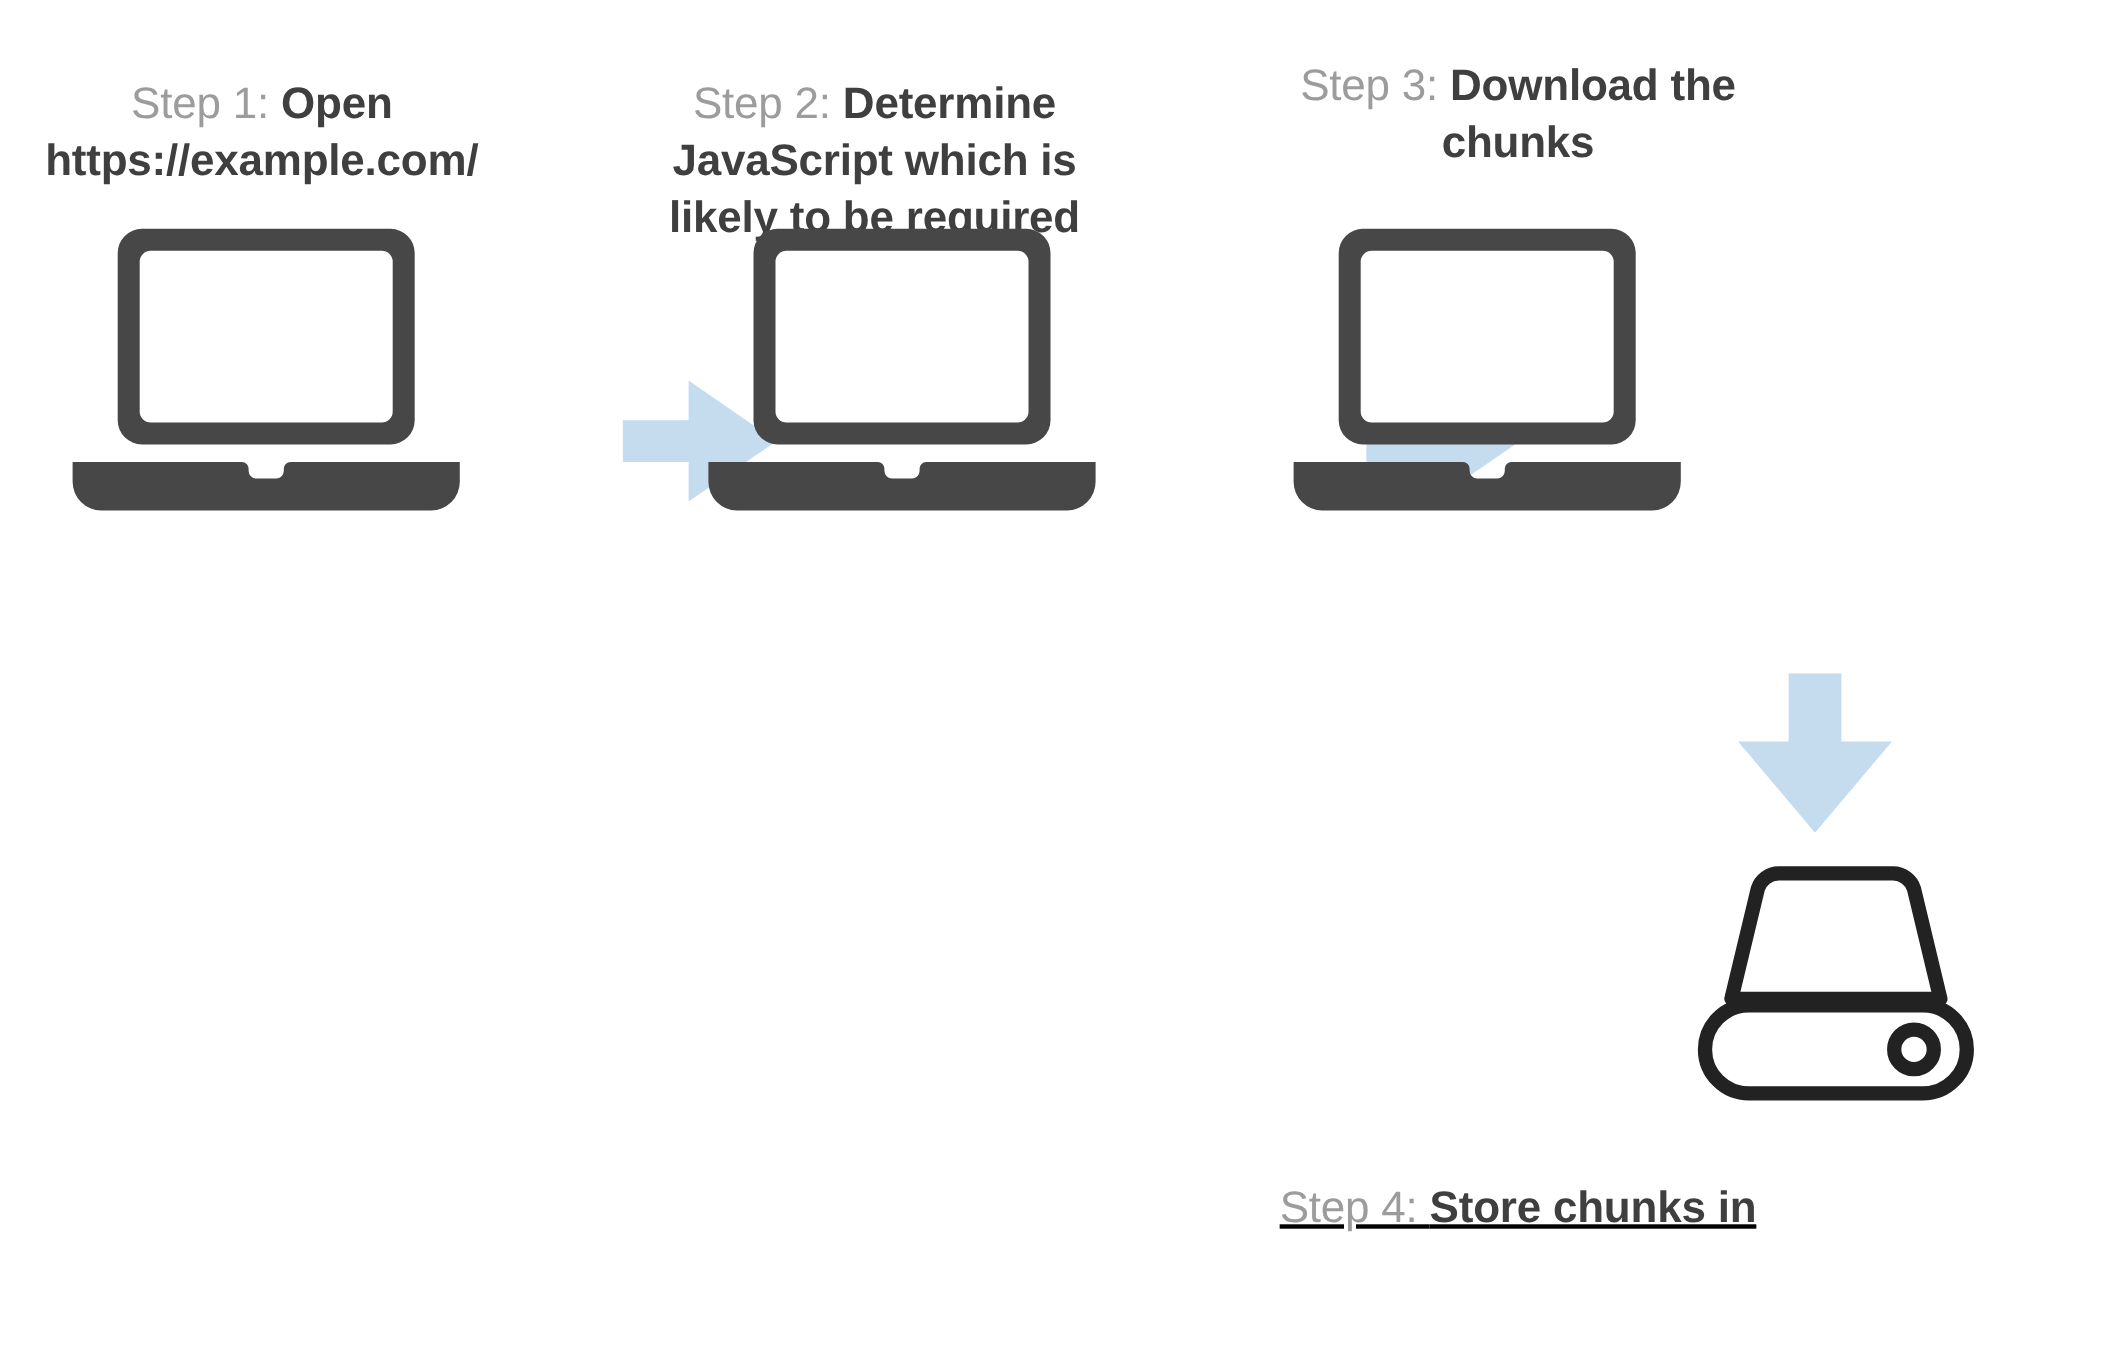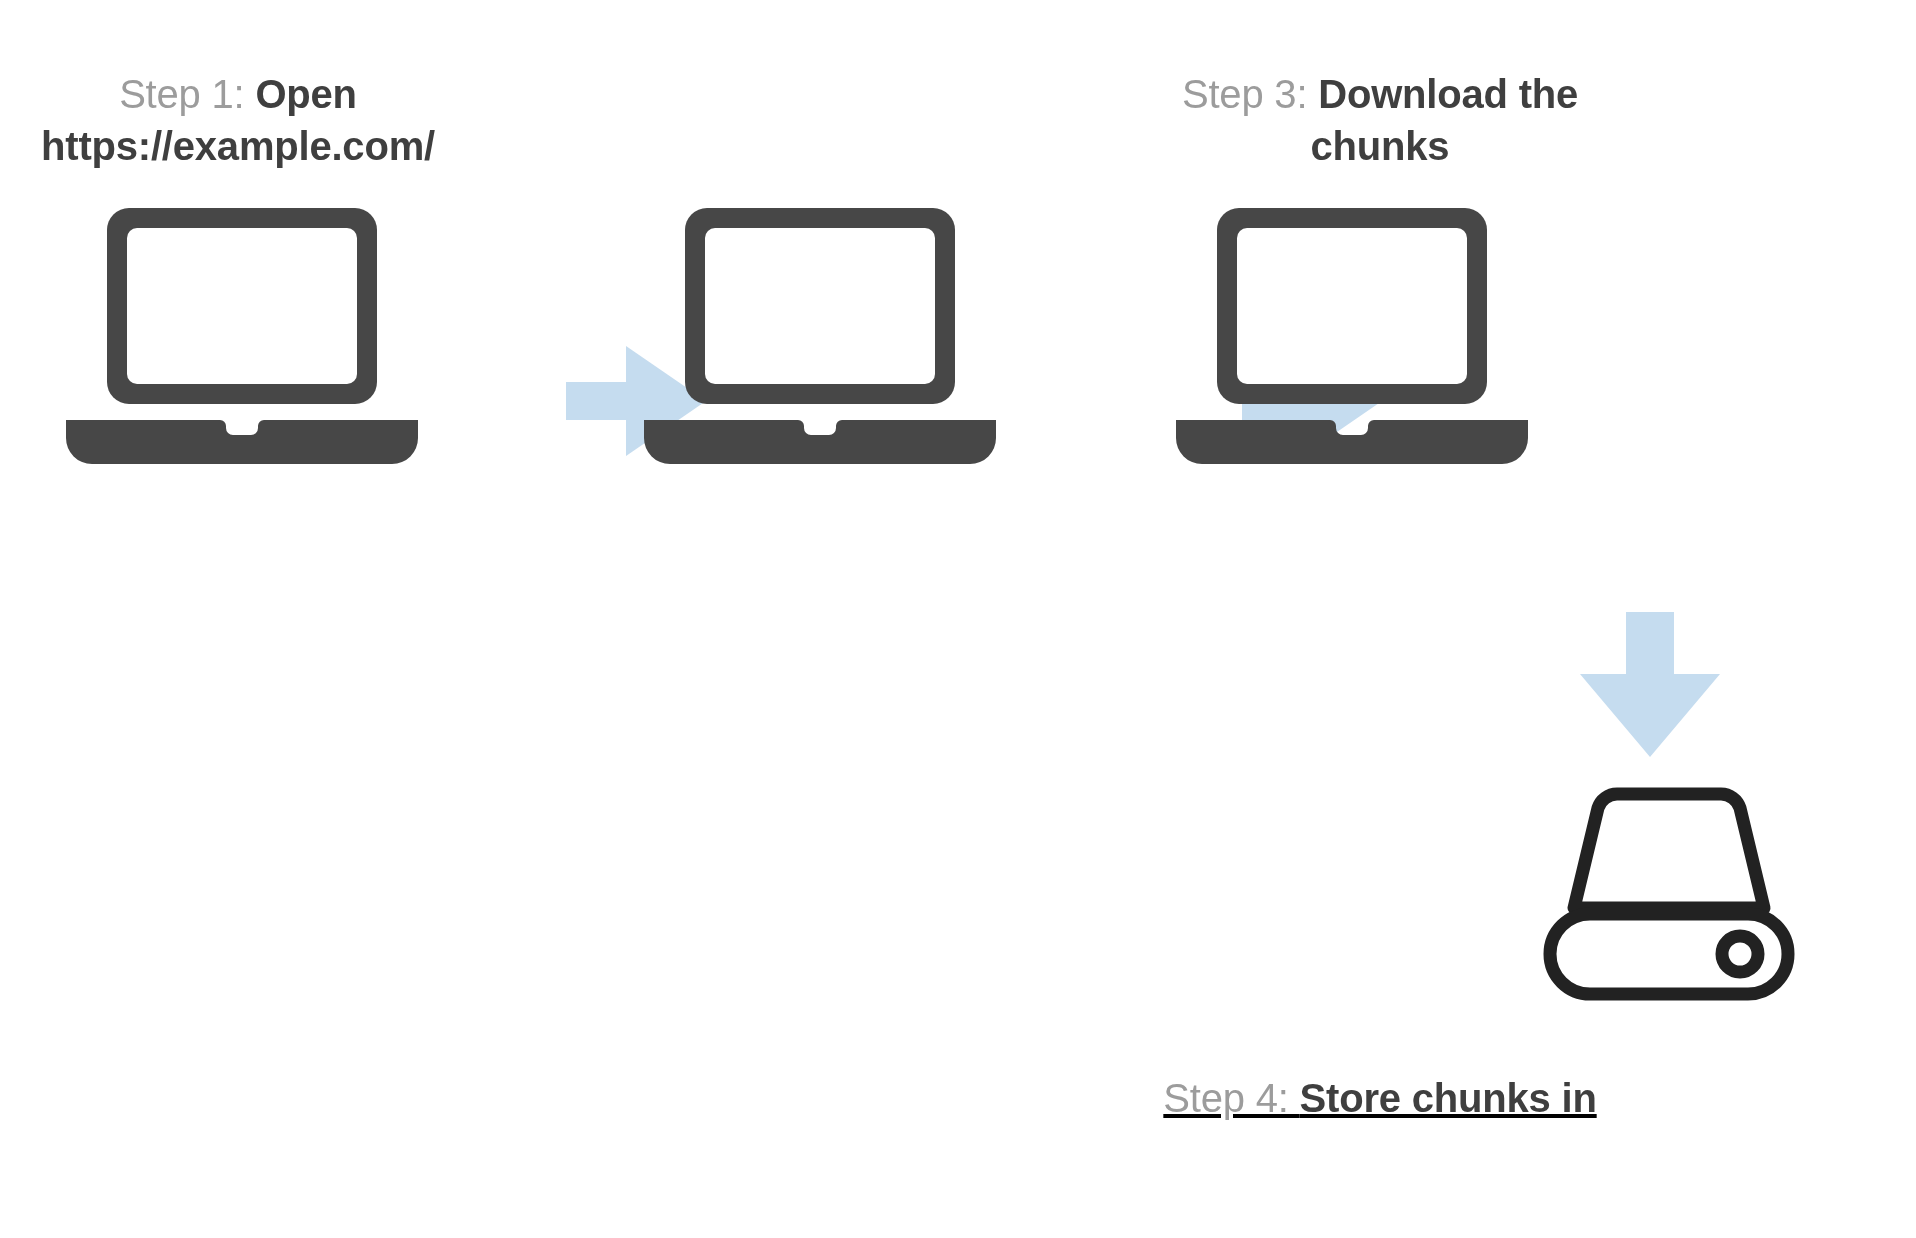--- a/index.html
+++ b/index.html
@@ -31,21 +31,21 @@
     color: #9c9c9c;
     font-weight: 400;
   }
   .caption .what {
     color: #3f3f3f;
     font-weight: 700;
   }
 
   #cap-1 { left: 18px;   top: 68px;  width: 440px; }
   #cap-2 { left: 560px;  top: 68px;  width: 470px; }
-  #cap-3 { left: 1160px; top: 68px;  width: 440px; }
+  #cap-3 { left: 1160px; top: 52px;  width: 440px; }
   #cap-4 { left: 1160px; top: 1072px; width: 440px; text-decoration: underline; }
 
   
   .laptop {
     position: absolute;
     width: 360px;
     height: 270px;
   }
   .laptop svg { display: block; width: 100%; height: 100%; }
 
@@ -75,20 +75,23 @@
 </style>
 </head>
 <body>
 
 <div id="canvas">
 
   <div class="caption" id="cap-1">
     <span class="step">Step 1: </span><span class="what">Open https://example.com/</span>
   </div>
 
+  <div class="caption" id="cap-2">
+    <span class="step">Step 2: </span><span class="what">Determine JavaScript which is likely to be required</span>
+  </div>
 
   <div class="caption" id="cap-3">
     <span class="step">Step 3: </span><span class="what">Download the chunks</span>
   </div>
 
   <div class="laptop" id="laptop-1">
     <svg viewBox="0 0 360 270" xmlns="http://www.w3.org/2000/svg" aria-hidden="true">
 
       <rect x="45" y="4" width="270" height="196" rx="22" ry="22" fill="#474747"></rect>
       <rect x="65" y="24" width="230" height="156" rx="10" ry="10" fill="#ffffff"></rect>

